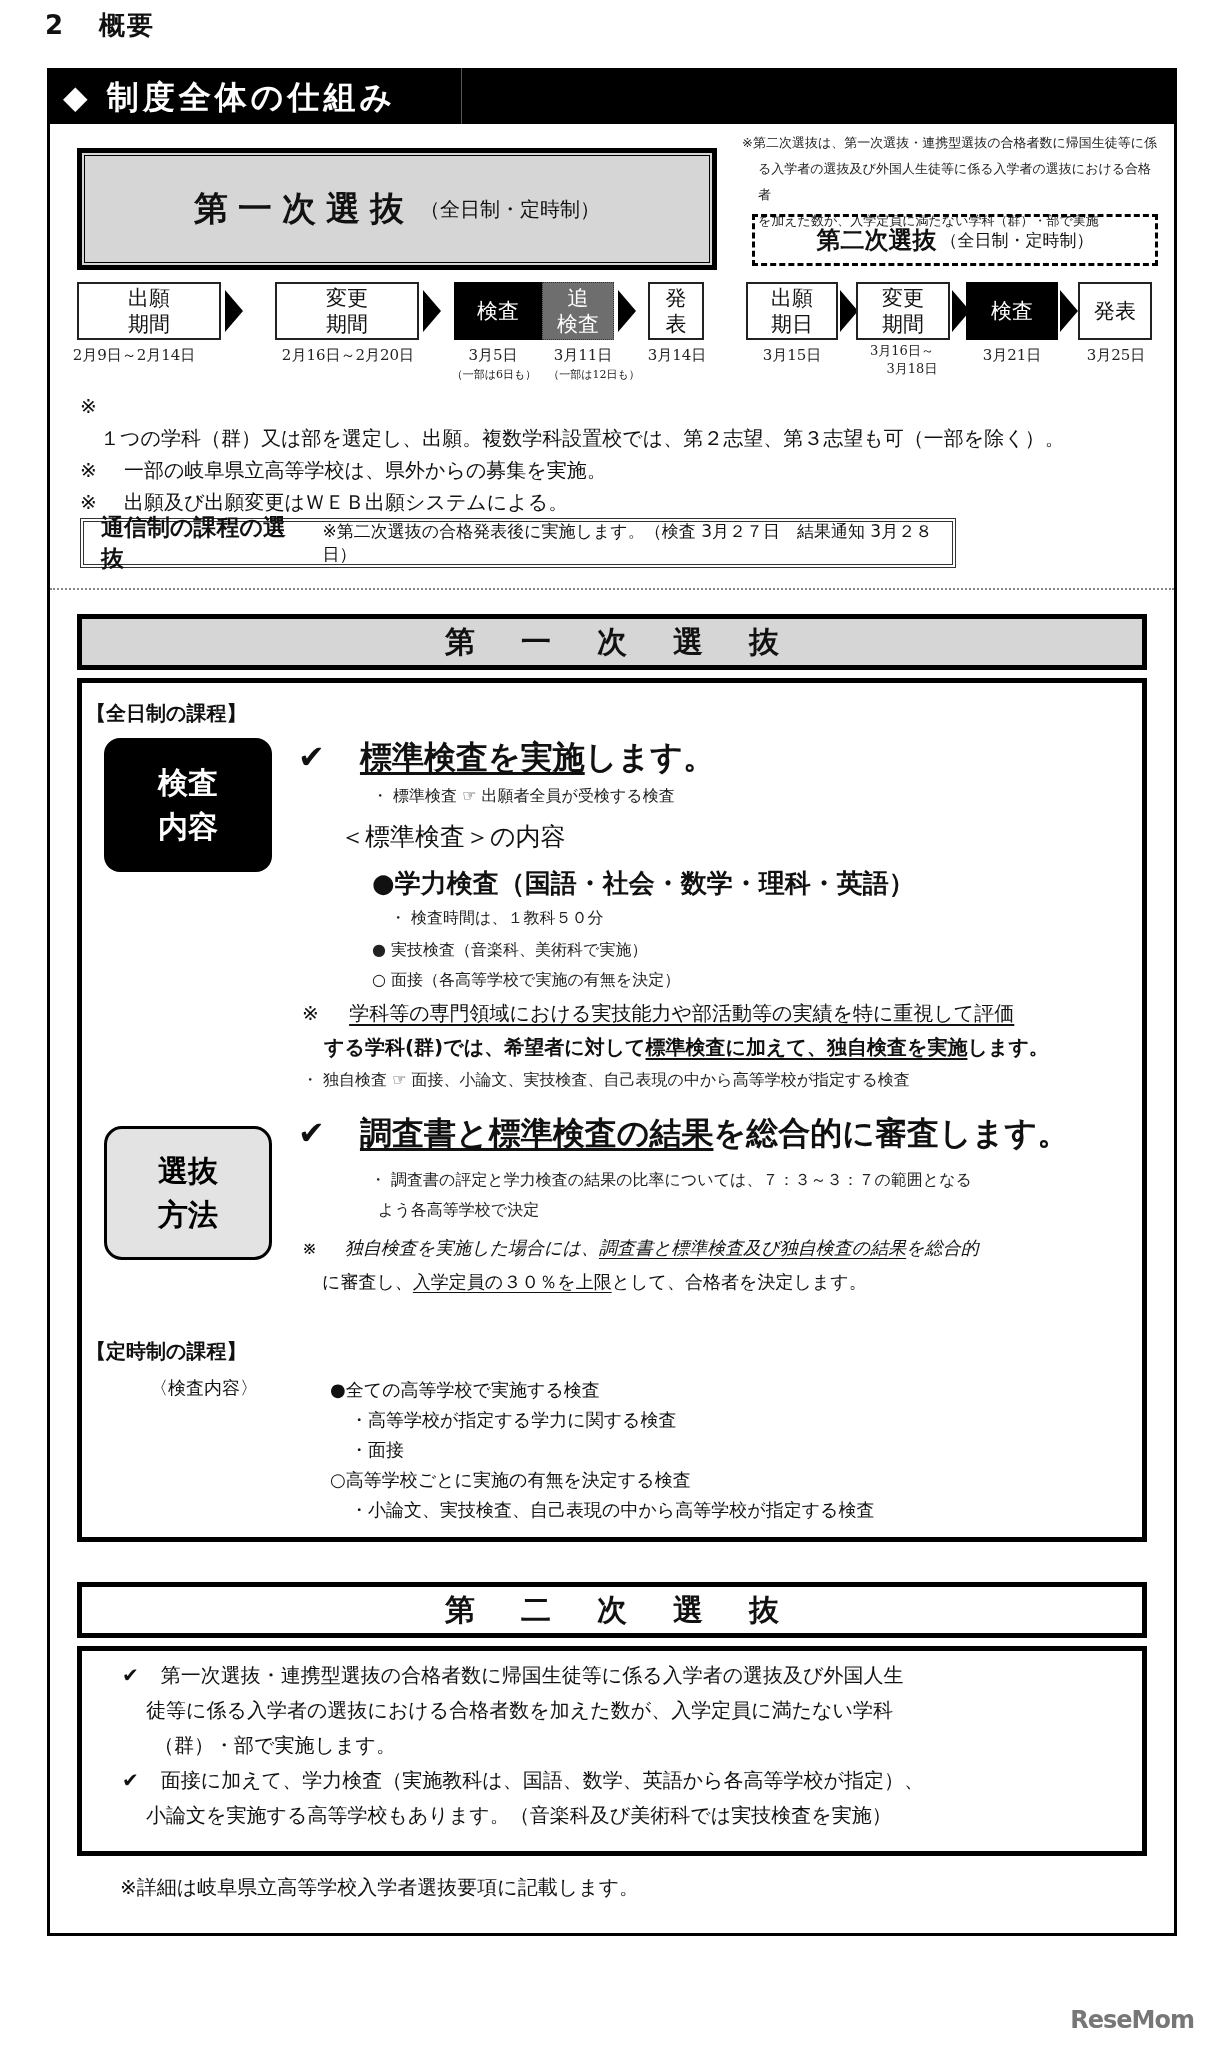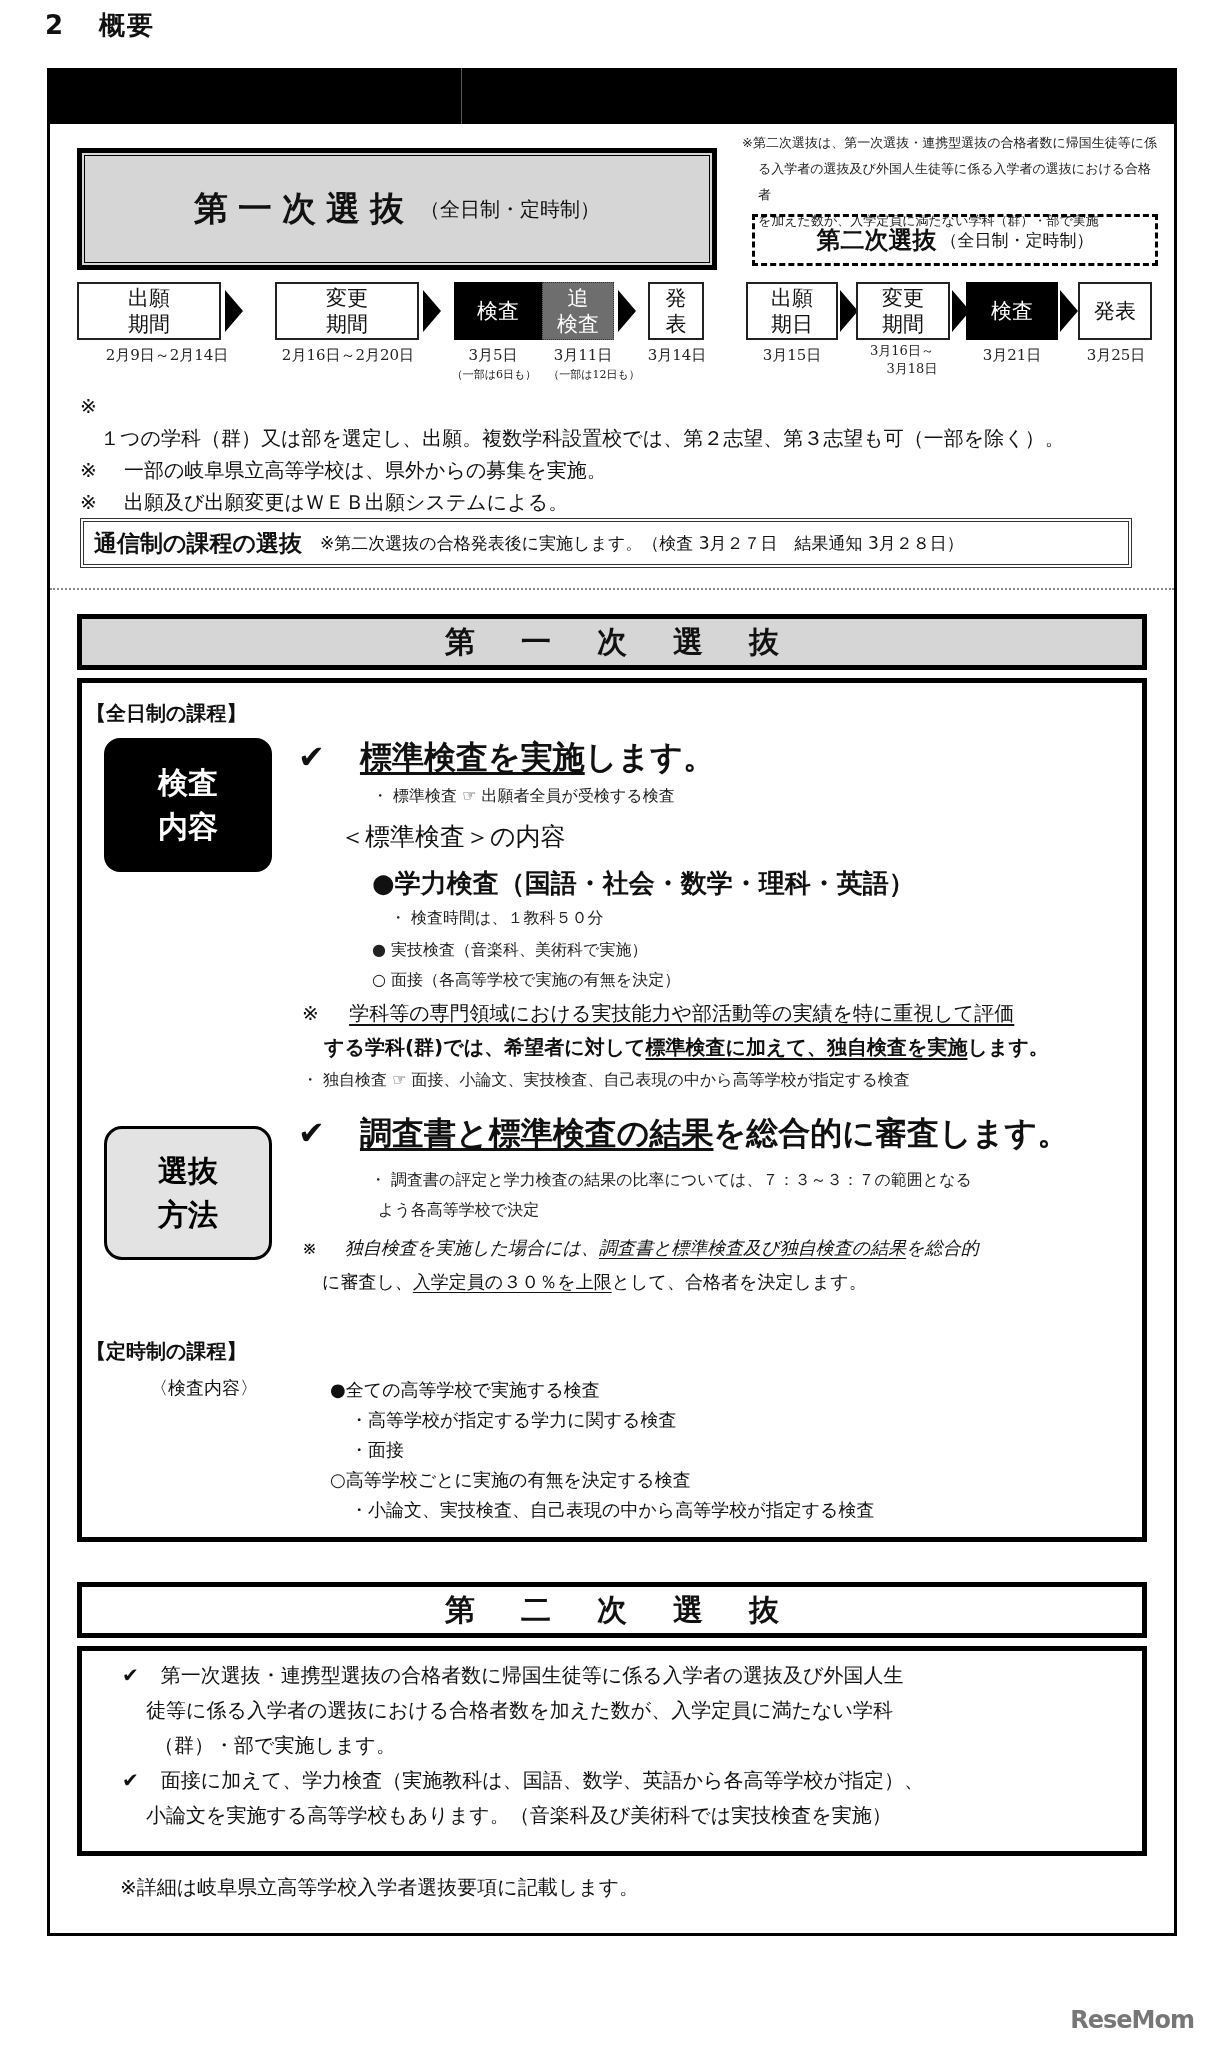--- a/index.html
+++ b/index.html
@@ -32,21 +32,21 @@
   .step.gray { background: #6e6e6e; color: #fff; border: 1px dotted #333; }
   .arrow { position: absolute; top: 290px; width: 0; height: 0; border-top: 21px solid transparent; border-bottom: 21px solid transparent; border-left: 18px solid #000; }
   .date { position: absolute; top: 346px; font-family: "DejaVu Serif", "Liberation Serif", serif; font-size: 15px; text-align: center; color: #222; white-space: nowrap; }
   .subdate { position: absolute; top: 367px; font-family: "DejaVu Serif", "Liberation Serif", serif; font-size: 11px; text-align: center; color: #222; white-space: nowrap; }
 
   .notes { left: 80px; top: 390px; width: 1090px; font-size: 20px; line-height: 32px; }
   .notes .row { display: flex; }
   .notes .mark { width: 44px; flex: none; }
   .notes .cont { padding-left: 44px; }
 
-  .tsushin { left: 80px; top: 518px; width: 1052px; height: 50px; border: 3px double #333; border-width: 4px; display: flex; align-items: center; padding-left: 10px; }
+  .tsushin { left: 80px; top: 518px; width: 876px; height: 50px; border: 3px double #333; border-width: 4px; display: flex; align-items: center; padding-left: 17px; }
   .tsushin .t { font-size: 23px; font-weight: bold; margin-right: 18px; }
   .tsushin .n { font-size: 17px; }
 
   .dotted-sep { left: 50px; top: 588px; width: 1124px; height: 0; border-top: 2px dotted #888; }
 
   .banner { position: absolute; left: 77px; width: 1070px; height: 56px; border: 5px solid #000; display: flex; align-items: center; justify-content: center; font-size: 30px; font-weight: bold; letter-spacing: 46px; padding-left: 46px; }
   .banner.gray { background: #d6d6d6; }
   .banner.white { background: #fff; }
 
   .panel1 { left: 77px; top: 678px; width: 1070px; height: 864px; border: 5px solid #000; }
@@ -67,20 +67,21 @@
 </style>
 </head>
 <body>
 
 <div class="abs page-heading">
   <span class="num">2</span><span>概要</span>
 </div>
 
 <div class="abs frame"></div>
 <div class="abs title-bar">
+  <span class="title">◆ 制度全体の仕組み</span>
   <span class="divider"></span>
 </div>
 
 <div class="abs sel1-box">
   <span class="big">第一次選抜</span>
   <span class="small">（全日制・定時制）</span>
 </div>
 
 <div class="abs sel2-note">
   <span>※第二次選抜は、第一次選抜・連携型選抜の合格者数に帰国生徒等に係</span>
@@ -92,21 +93,21 @@
   <span class="small">（全日制・定時制）</span>
 </div>
 
 <div class="step" style="left:77px;width:144px;">
   <div>
       <div>出願</div>
       <div>期間</div>
     </div>
 </div>
 <div class="arrow" style="left:225px;"></div>
-<div class="date" style="left:89px;width:156px;">2月9日～2月14日</div>
+<div class="date" style="left:56px;width:156px;">2月9日～2月14日</div>
 
 <div class="step" style="left:275px;width:144px;">
   <div>
       <div>変更</div>
       <div>期間</div>
     </div>
 </div>
 <div class="arrow" style="left:423px;"></div>
 <div class="date" style="left:270px;width:156px;">2月16日～2月20日</div>
 

